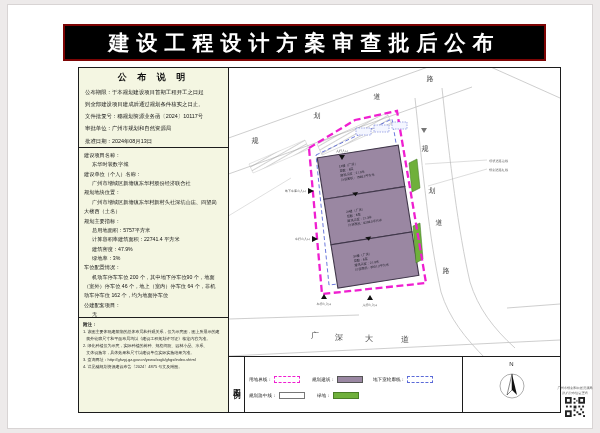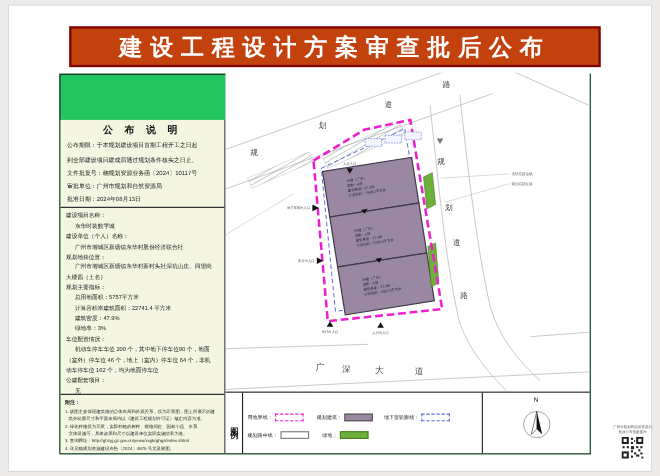--- a/index.html
+++ b/index.html
@@ -5,28 +5,28 @@
   html,body{margin:0;padding:0;}
   body{
     width:600px;height:433px;background:#edeaea;
     font-family:"Liberation Sans","DejaVu Sans",sans-serif;
     position:relative;overflow:hidden;
   }
   .sheet{position:absolute;left:7px;top:4px;width:586px;height:425px;background:#ffffff;border:1px solid #d8d4d4;box-sizing:border-box;}
   
   .banner{
     position:absolute;left:55px;top:19px;width:483px;height:37px;
-    background:#c2410c;border:2px solid #7d0404;box-sizing:border-box;
+    background:#000000;border:2px solid #7d0404;box-sizing:border-box;
     display:flex;align-items:center;justify-content:center;
   }
   .banner span{color:#ffffff;font-size:21px;font-weight:bold;letter-spacing:7px;white-space:nowrap;}
   
   .content{
-    position:absolute;left:46px;top:62px;width:483px;height:346px;
-    border:1.5px solid #1c1c1c;box-sizing:border-box;display:flex;background:#22c55e;align-items:flex-end;
+    position:absolute;left:70px;top:62px;width:483px;height:346px;
+    border:1.5px solid #1c1c1c;box-sizing:border-box;display:flex;background:#fdba74;
   }
   .leftcol{width:151px;border-right:1.5px solid #1c1c1c;box-sizing:border-box;background:#f4f6e2;display:flex;flex-direction:column;}
   .box{box-sizing:border-box;overflow:hidden;}
   .box1{height:80px;border-bottom:1px solid #1c1c1c;padding:3px 6px 0 6px;}
   .box2{height:170px;border-bottom:1px solid #1c1c1c;padding:3px 5px 0 5px;}
   .box3{flex:1;padding:3px 4px 0 4px;}
   .box-title{font-size:9px;font-weight:bold;text-align:center;letter-spacing:4px;color:#111;margin-bottom:2px;}
   .a-line{font-size:5.4px;line-height:2.25;color:#151515;white-space:pre;}
   .p-line{font-size:5.2px;line-height:1.8;color:#151515;white-space:pre;}
   .n-head{font-size:4.6px;font-weight:bold;color:#151515;line-height:1.8;}

